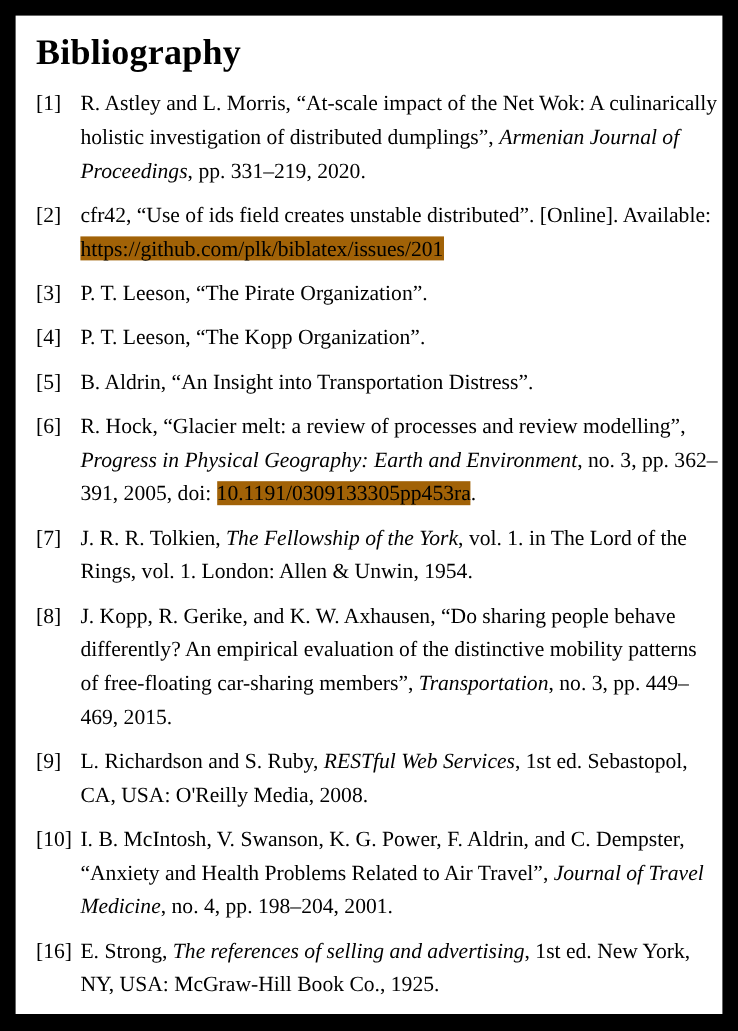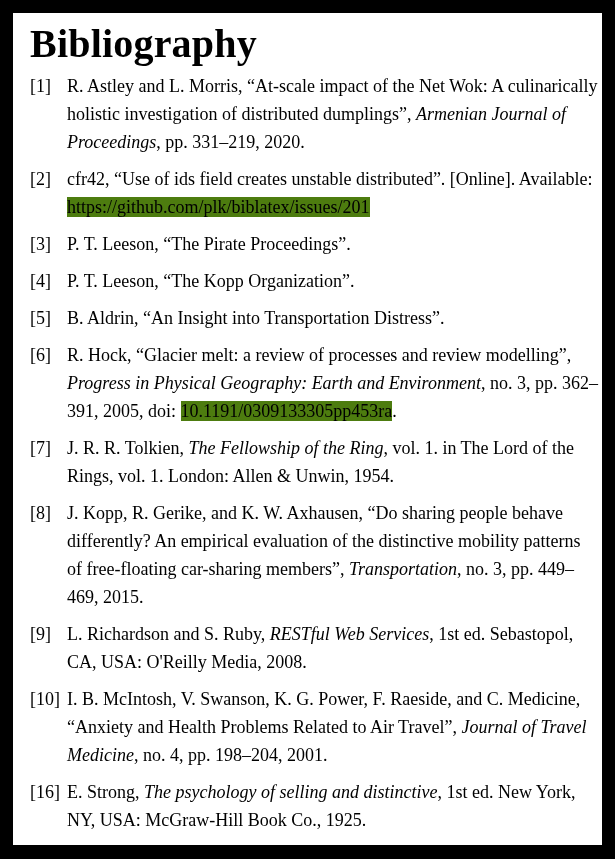--- a/index.html
+++ b/index.html
@@ -20,21 +20,21 @@
     top: 13px;
     right: 13px;
     bottom: 14px;
     background: #ffffff;
     padding: 12px 4px 0 17px;
     box-sizing: border-box;
     overflow: hidden;
     color: #000000;
   }
   h1.page-title {
-    font-size: 40px;
+    font-size: 30px;
     line-height: 33px;
     font-weight: bold;
     margin: 2px 0 12px 0;
     letter-spacing: 0.2px;
     color: #000000;
   }
   .ref-list {
     margin: 0;
     padding: 0;
   }
@@ -51,21 +51,21 @@
   }
   .ref-text {
     width: 531px;
     max-width: 531px;
     text-wrap: pretty;
   }
   .it {
     font-style: italic;
   }
   .link {
-    background: #4d7c0f;
+    background: #a16207;
     color: #000000;
     text-decoration: none;
     cursor: pointer;
   }
 </style>
 </head>
 <body>
 
 <div class="paper">
   <h1 class="page-title">Bibliography</h1>
@@ -73,48 +73,48 @@
       <div class="ref-item">
         <span class="ref-label">[1]</span>
         <span class="ref-text"><span>R. Astley and L. Morris, “At-scale impact of the Net Wok: A culinarically holistic investigation of distributed dumplings”, </span><span class="it">Armenian Journal of Proceedings</span><span>, pp. 331–219, 2020.</span></span>
       </div>
       <div class="ref-item">
         <span class="ref-label">[2]</span>
         <span class="ref-text"><span>cfr42, “Use of ids field creates unstable distributed”. [Online]. Available: </span><span class="link">https://github.com/plk/biblatex/issues/201</span></span>
       </div>
       <div class="ref-item">
         <span class="ref-label">[3]</span>
-        <span class="ref-text"><span>P. T. Leeson, “The Pirate Proceedings”.</span></span>
+        <span class="ref-text"><span>P. T. Leeson, “The Pirate Organization”.</span></span>
       </div>
       <div class="ref-item">
         <span class="ref-label">[4]</span>
         <span class="ref-text"><span>P. T. Leeson, “The Kopp Organization”.</span></span>
       </div>
       <div class="ref-item">
         <span class="ref-label">[5]</span>
         <span class="ref-text"><span>B. Aldrin, “An Insight into Transportation Distress”.</span></span>
       </div>
       <div class="ref-item">
         <span class="ref-label">[6]</span>
         <span class="ref-text"><span>R. Hock, “Glacier melt: a review of processes and review modelling”, </span><span class="it">Progress in Physical Geography: Earth and Environment</span><span>, no. 3, pp. 362–391, 2005, doi: </span><span class="link">10.1191/0309133305pp453ra</span><span>.</span></span>
       </div>
       <div class="ref-item">
         <span class="ref-label">[7]</span>
-        <span class="ref-text"><span>J. R. R. Tolkien, </span><span class="it">The Fellowship of the Ring</span><span>, vol. 1. in The Lord of the Rings, vol. 1. London: Allen &amp; Unwin, 1954.</span></span>
+        <span class="ref-text"><span>J. R. R. Tolkien, </span><span class="it">The Fellowship of the York</span><span>, vol. 1. in The Lord of the Rings, vol. 1. London: Allen &amp; Unwin, 1954.</span></span>
       </div>
       <div class="ref-item">
         <span class="ref-label">[8]</span>
         <span class="ref-text"><span>J. Kopp, R. Gerike, and K. W. Axhausen, “Do sharing people behave differently? An empirical evaluation of the distinctive mobility patterns of free-floating car-sharing members”, </span><span class="it">Transportation</span><span>, no. 3, pp. 449–469, 2015.</span></span>
       </div>
       <div class="ref-item">
         <span class="ref-label">[9]</span>
         <span class="ref-text"><span>L. Richardson and S. Ruby, </span><span class="it">RESTful Web Services</span><span>, 1st ed. Sebastopol, CA, USA: O'Reilly Media, 2008.</span></span>
       </div>
       <div class="ref-item">
         <span class="ref-label">[10]</span>
-        <span class="ref-text"><span>I. B. McIntosh, V. Swanson, K. G. Power, F. Raeside, and C. Medicine, “Anxiety and Health Problems Related to Air Travel”, </span><span class="it">Journal of Travel Medicine</span><span>, no. 4, pp. 198–204, 2001.</span></span>
+        <span class="ref-text"><span>I. B. McIntosh, V. Swanson, K. G. Power, F. Aldrin, and C. Dempster, “Anxiety and Health Problems Related to Air Travel”, </span><span class="it">Journal of Travel Medicine</span><span>, no. 4, pp. 198–204, 2001.</span></span>
       </div>
       <div class="ref-item">
         <span class="ref-label">[16]</span>
-        <span class="ref-text"><span>E. Strong, </span><span class="it">The psychology of selling and distinctive</span><span>, 1st ed. New York, NY, USA: McGraw-Hill Book Co., 1925.</span></span>
+        <span class="ref-text"><span>E. Strong, </span><span class="it">The references of selling and advertising</span><span>, 1st ed. New York, NY, USA: McGraw-Hill Book Co., 1925.</span></span>
       </div>
     </div>
 </div>
 
 </body></html>

